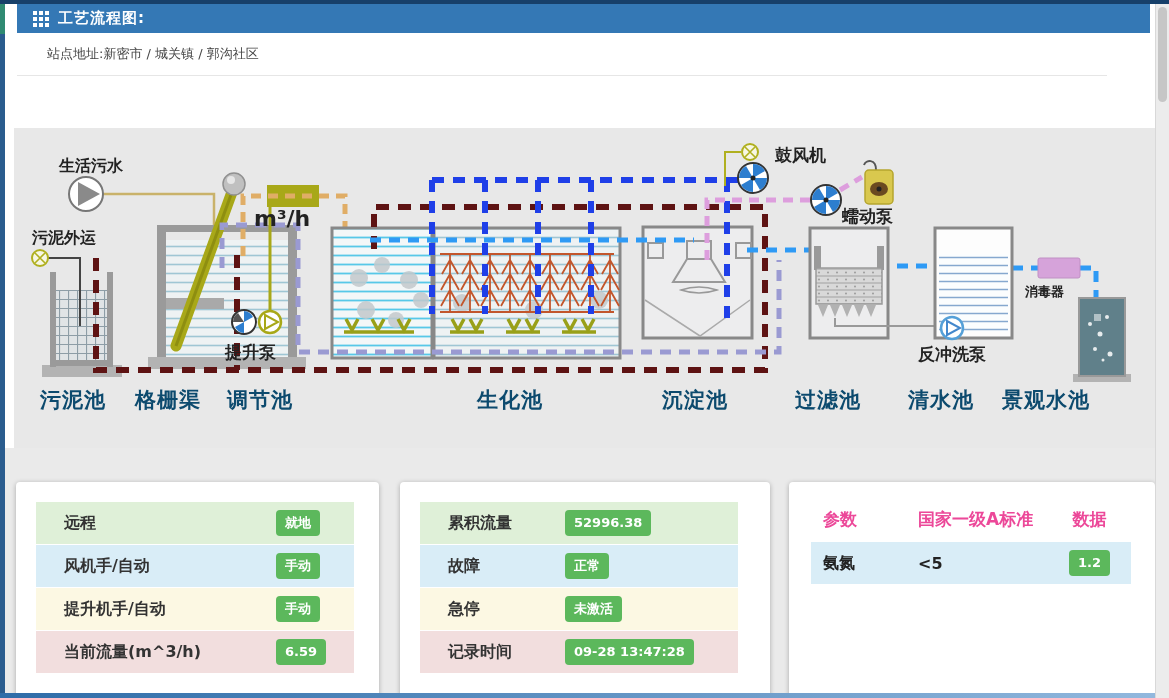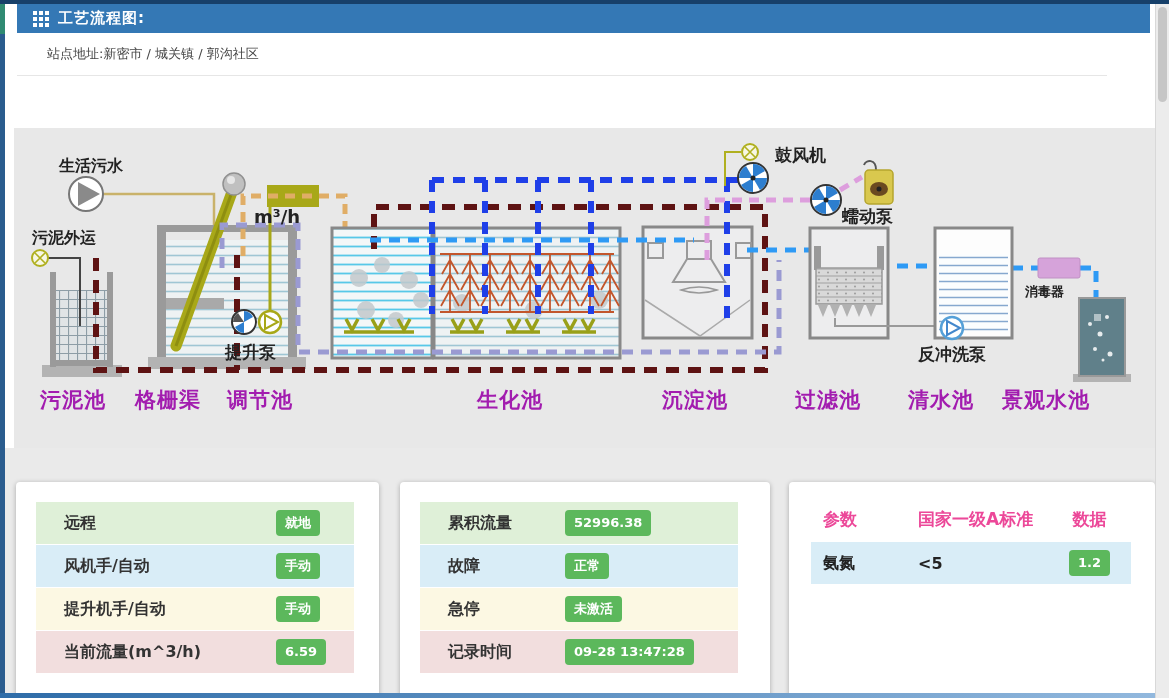--- a/index.html
+++ b/index.html
@@ -16,21 +16,21 @@
   .grid-icon{width:16px;height:16px;margin-left:16px;display:grid;grid-template-columns:repeat(3,1fr);grid-template-rows:repeat(3,1fr);gap:2px;}
   .grid-icon i{background:#ffffff;display:block;}
   .header-title{color:#ffffff;font-weight:bold;font-size:15px;margin-left:9px;letter-spacing:1px;}
 
   .breadcrumb-row{position:absolute;left:17px;top:33px;width:1090px;height:42px;border-bottom:1px solid #e6e6e6;display:flex;align-items:center;background:#fff;}
   .breadcrumb{font-size:13px;color:#454545;margin-left:30px;}
 
   .diagram{position:absolute;left:14px;top:128px;width:1137px;height:320px;background:#e8e8e8;padding-left:36px;}
   .diagram svg{position:absolute;left:0;top:0;}
   .dlabel{position:absolute;font-weight:bold;color:#222;white-space:nowrap;}
-  .tank-label{position:absolute;top:258px;font-size:21px;font-weight:bold;color:#a21caf;letter-spacing:1px;white-space:nowrap;}
+  .tank-label{position:absolute;top:258px;font-size:21px;font-weight:bold;color:#0c4a6e;letter-spacing:1px;white-space:nowrap;}
 
   .bottom{position:absolute;left:5px;top:448px;width:1150px;height:250px;background:#eaeaea;}
   .bottom-strip{position:absolute;left:0;top:693px;width:1169px;height:5px;background:linear-gradient(90deg,#2e6ca8,#93b9de);}
 
   .card{position:absolute;background:#ffffff;border-radius:4px;box-shadow:0 1px 5px rgba(0,0,0,.28);}
   .card1{left:16px;top:482px;width:363px;height:240px;}
   .card2{left:400px;top:482px;width:370px;height:240px;}
   .card3{left:789px;top:482px;width:366px;height:240px;}
 
   .rows{position:absolute;left:20px;top:20px;width:318px;}
@@ -276,21 +276,21 @@
     </g>
   </svg>
 
   <span class="dlabel" style="left:45px;top:28px;font-size:16px;">生活污水</span>
   <span class="dlabel" style="left:18px;top:100px;font-size:16px;">污泥外运</span>
   <span class="dlabel" style="left:211px;top:213px;font-size:17px;">提升泵</span>
   <span class="dlabel" style="left:761px;top:16px;font-size:17px;">鼓风机</span>
   <span class="dlabel" style="left:828px;top:77px;font-size:17px;">蠕动泵</span>
   <span class="dlabel" style="left:904px;top:215px;font-size:17px;">反冲洗泵</span>
   <span class="dlabel" style="left:1011px;top:155px;font-size:13px;">消毒器</span>
-  <span class="dlabel" style="left:240px;top:78px;font-size:18px;">m³/h</span>
+  <span class="dlabel" style="left:240px;top:78px;font-size:22px;">m³/h</span>
 
   <span class="tank-label" style="left:26px;">污泥池</span>
   <span class="tank-label" style="left:121px;">格栅渠</span>
   <span class="tank-label" style="left:213px;">调节池</span>
   <span class="tank-label" style="left:463px;">生化池</span>
   <span class="tank-label" style="left:648px;">沉淀池</span>
   <span class="tank-label" style="left:781px;">过滤池</span>
   <span class="tank-label" style="left:894px;">清水池</span>
   <span class="tank-label" style="left:988px;">景观水池</span>
 </div>

